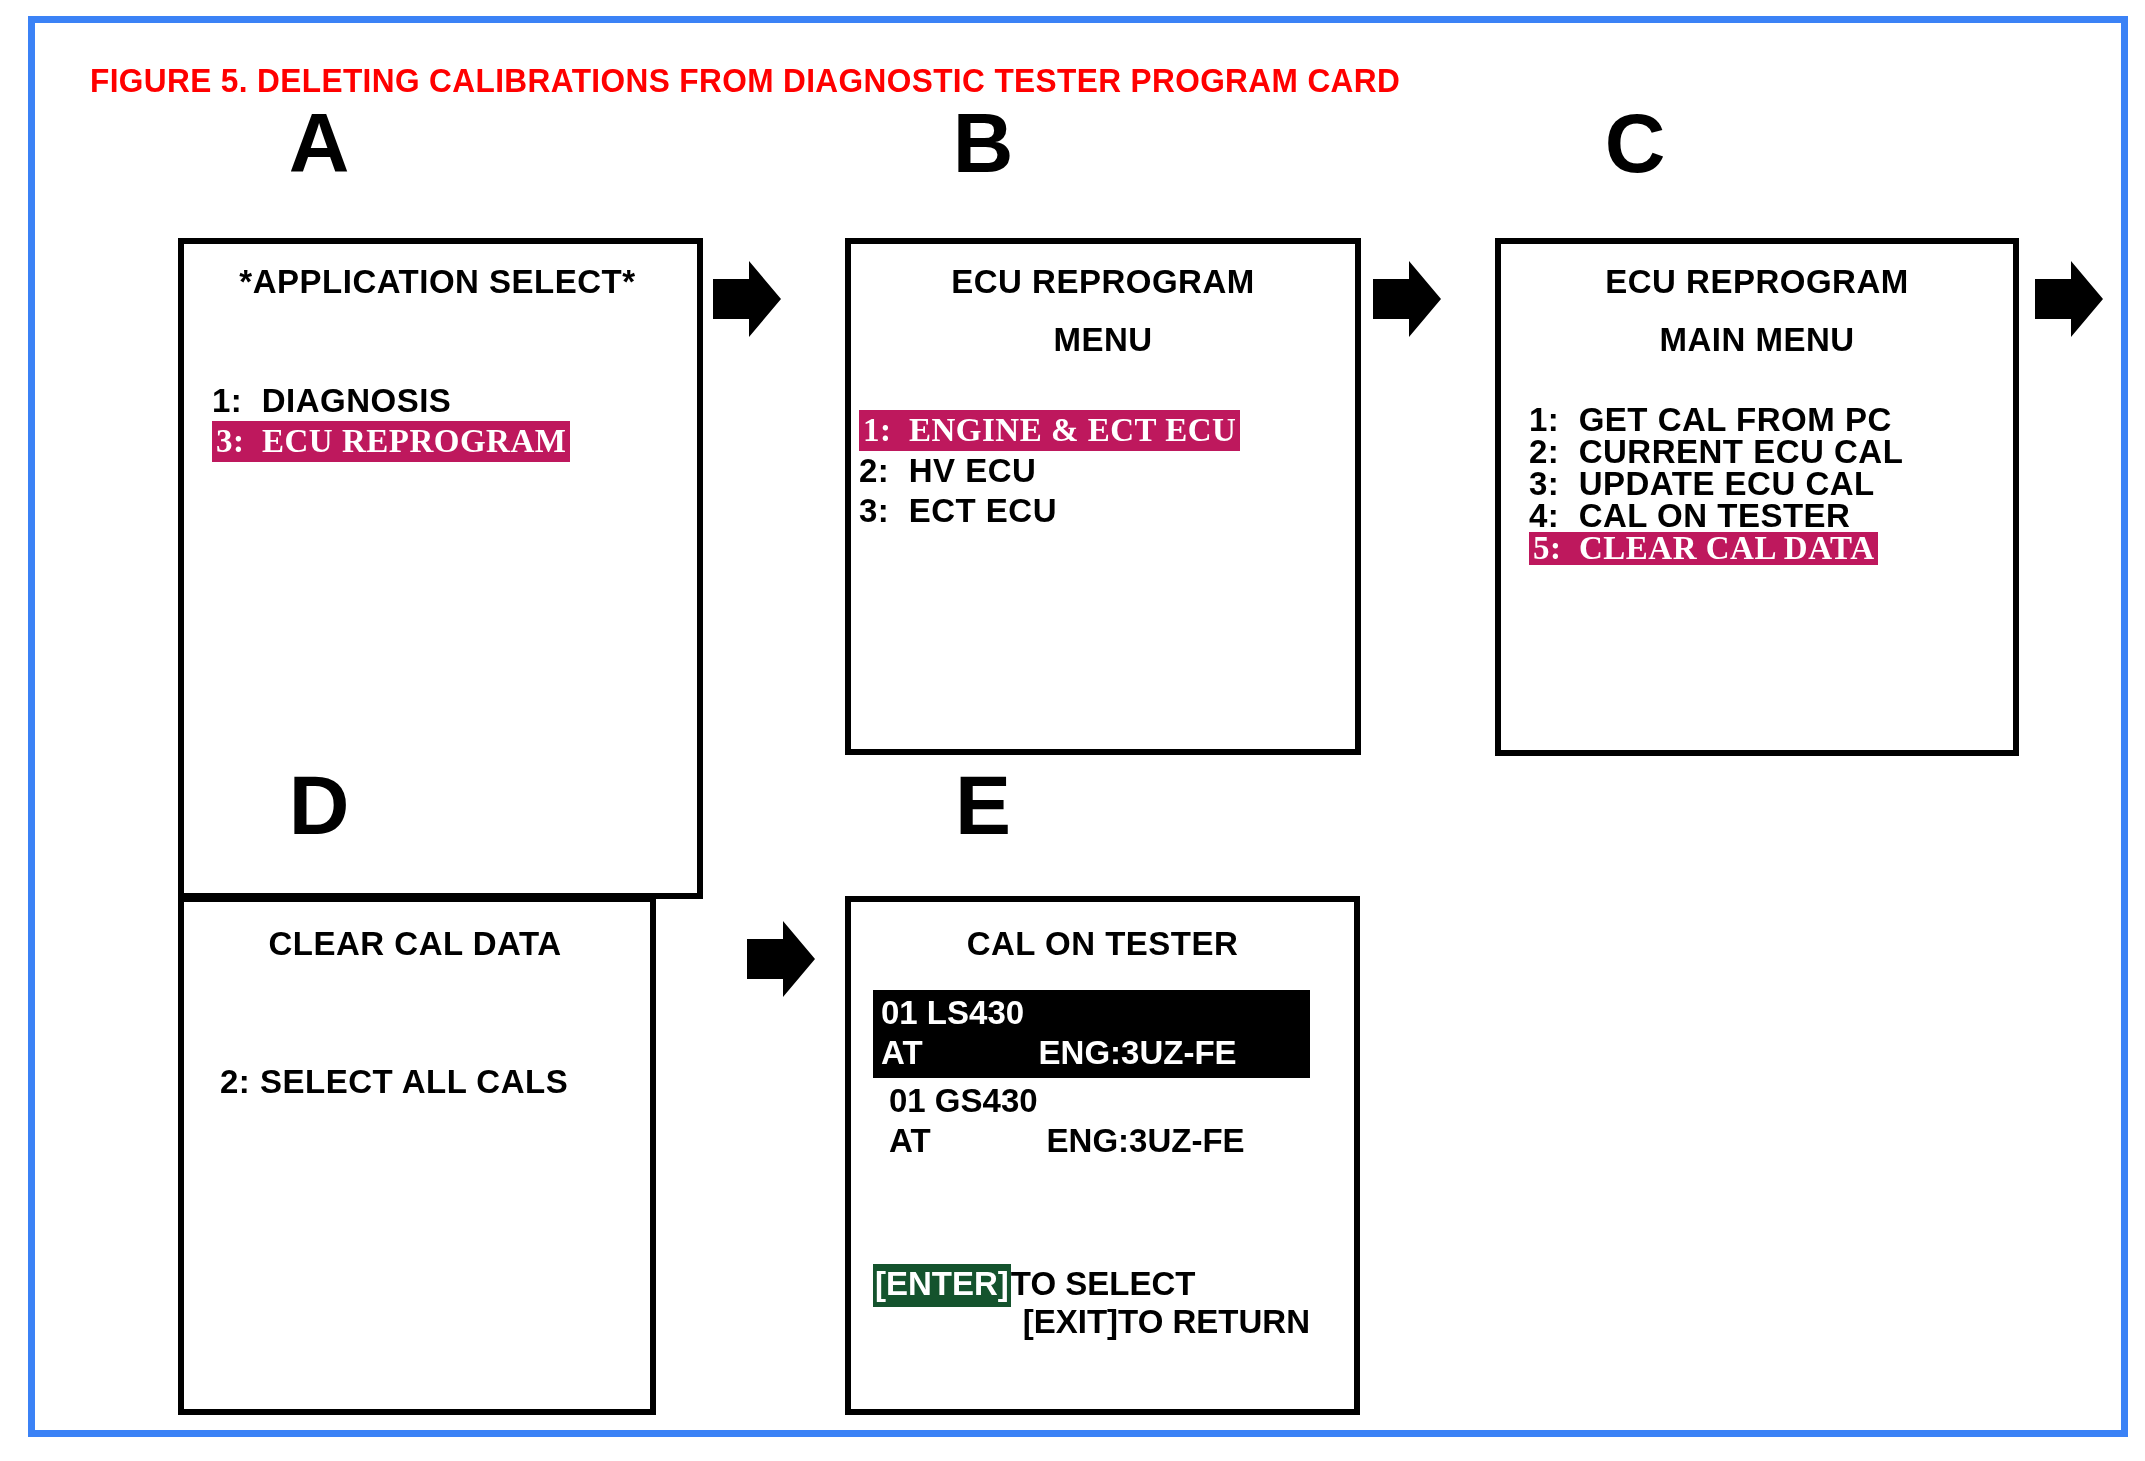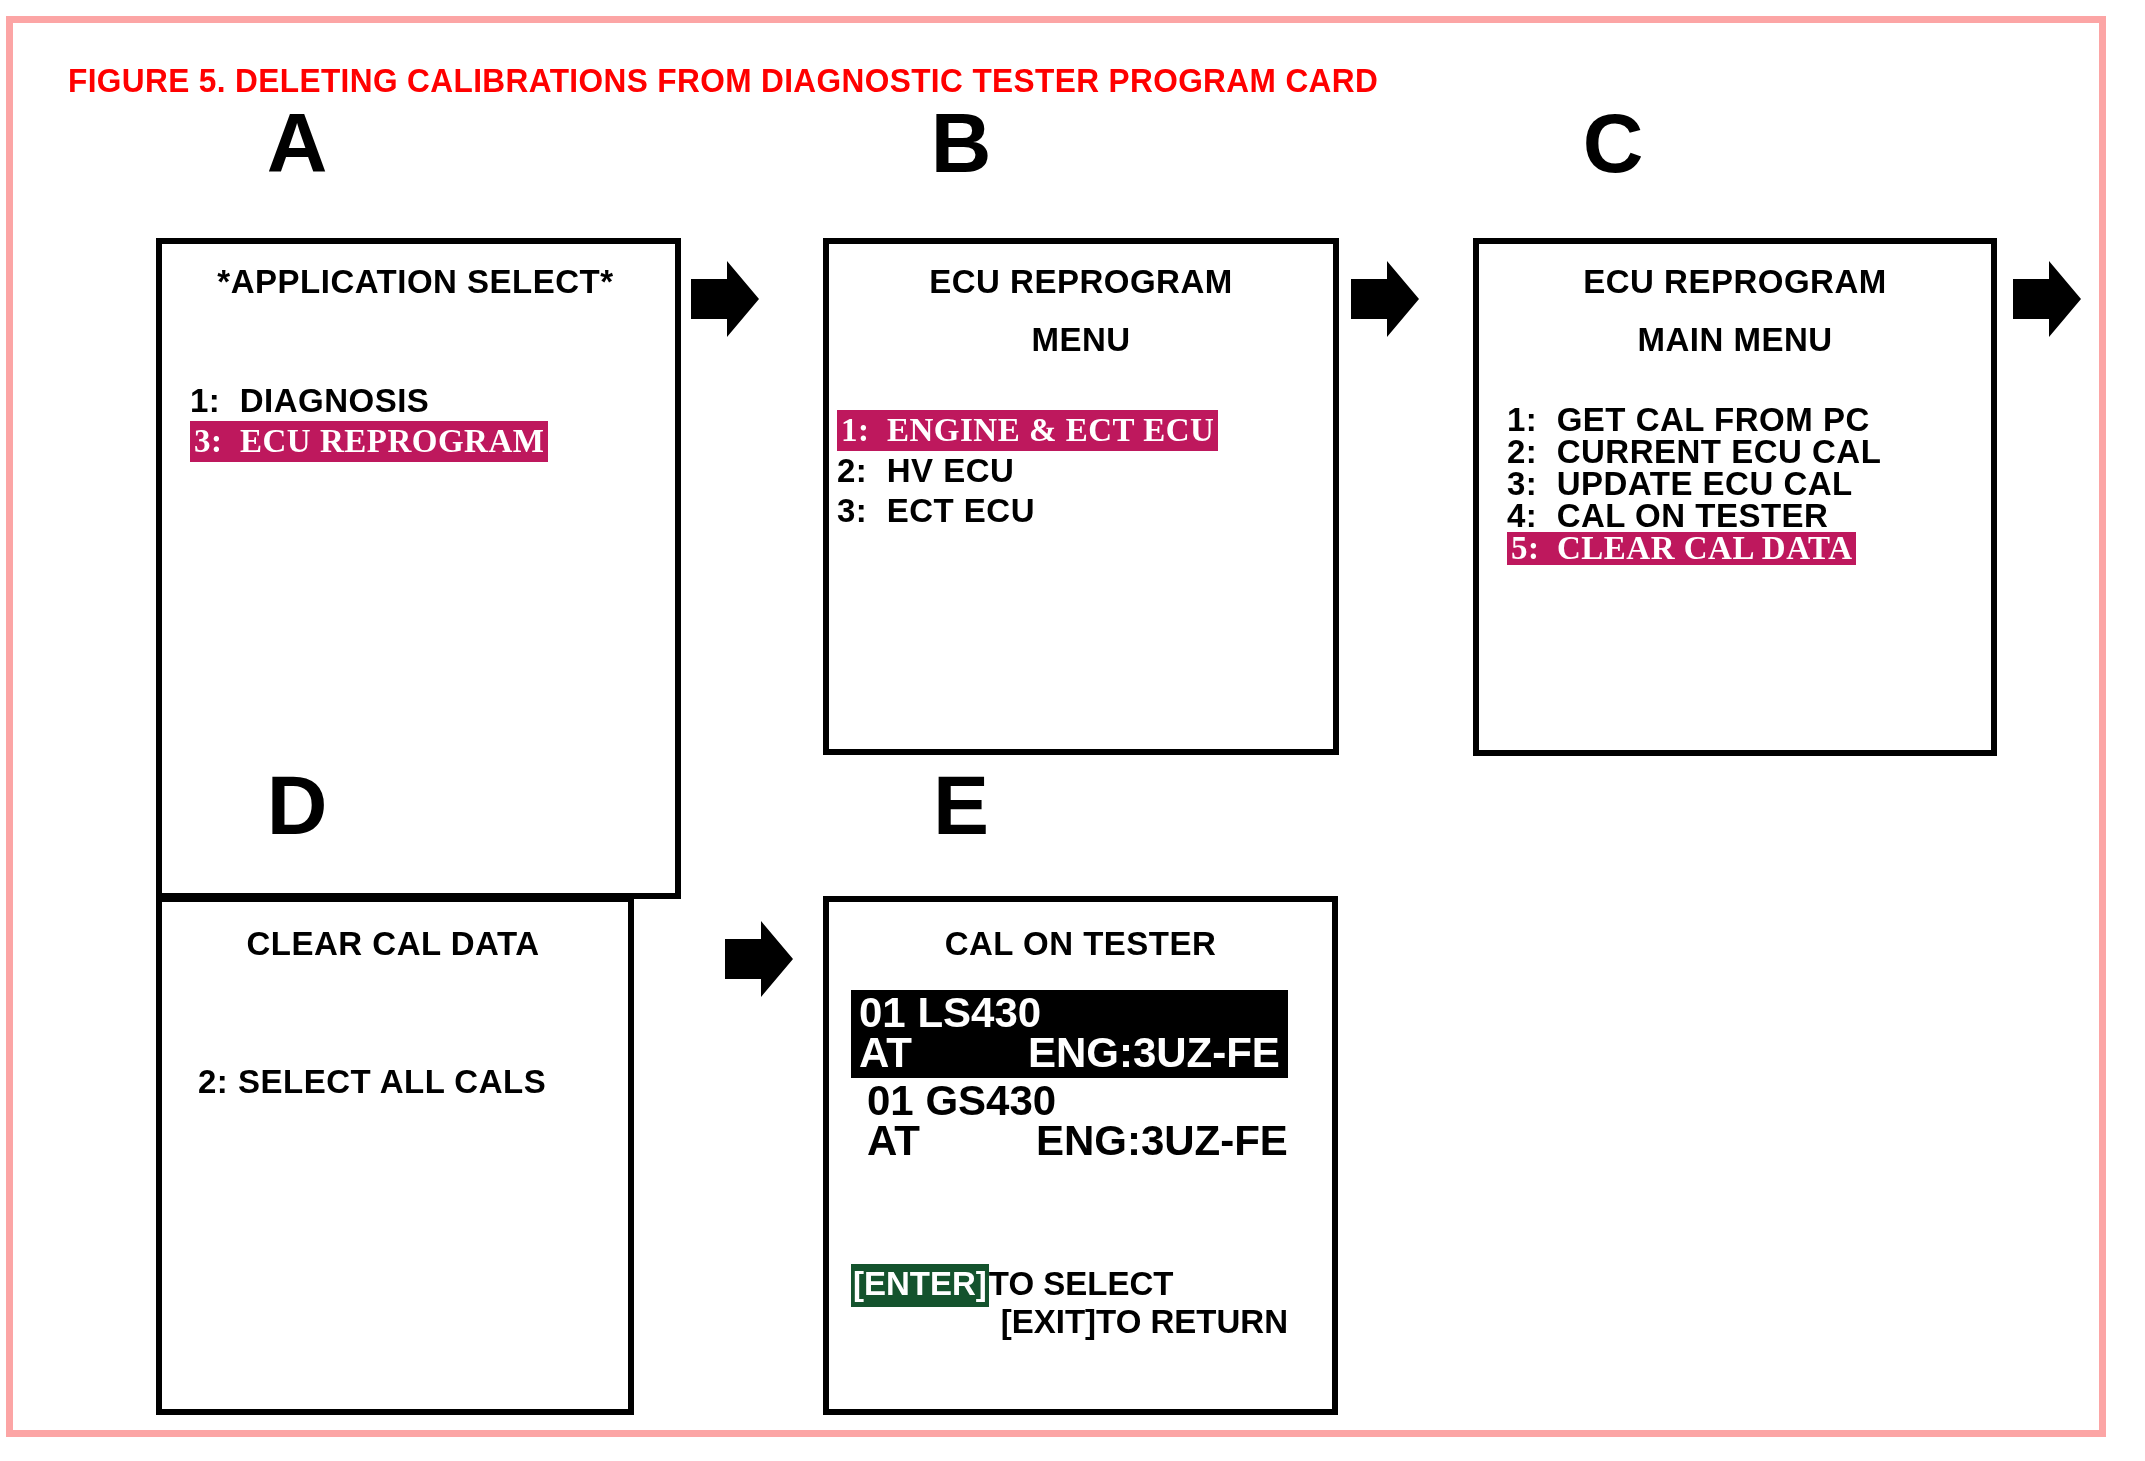--- a/index.html
+++ b/index.html
@@ -3,22 +3,22 @@
 <meta charset="utf-8">
 <title>Figure 5 - Deleting Calibrations</title>
 <style>
   html,body{margin:0;padding:0;background:#ffffff;}
   body{
     width:2145px;height:1461px;position:relative;overflow:hidden;
     font-family:"Liberation Sans","DejaVu Sans",sans-serif;
     -webkit-font-smoothing:none;
   }
   .frame{
-    position:absolute;left:6px;top:16px;width:2100px;height:1421px;
-    border:7px solid #fca5a5;box-sizing:border-box;background:#fff;
+    position:absolute;left:28px;top:16px;width:2100px;height:1421px;
+    border:7px solid #3b82f6;box-sizing:border-box;background:#fff;
   }
   .fig-title{
     position:absolute;left:55px;top:38px;
     color:#ff0000;font-weight:bold;font-size:34px;letter-spacing:0.4px;
     font-family:"Liberation Sans","DejaVu Sans",sans-serif;
     transform:scaleX(0.93);transform-origin:left center;white-space:nowrap;
   }
 
   
   .panel-letter{
@@ -61,21 +61,21 @@
   
   #panel-d{left:143px;top:873px;width:478px;height:519px;}
   #panel-d .scr-title{margin-top:22px;margin-left:-4px;}
   #panel-d .list{margin-top:100px;margin-left:36px;}
   #panel-d .list .row{line-height:35px;}
 
   
   #panel-e{left:810px;top:873px;width:515px;height:519px;}
   #panel-e .scr-title{margin-top:22px;}
   #panel-e .cals{margin-top:26px;margin-left:22px;}
-  #panel-e .cal-block{font-size:42px;line-height:40px;white-space:nowrap;}
+  #panel-e .cal-block{font-size:33px;line-height:40px;white-space:nowrap;}
   #panel-e .cal-block.sel{background:#000;color:#fff;display:block;
     width:437px;padding:3px 0 5px 0;}
   #panel-e .cal-block .l1{display:block;padding-left:8px;}
   #panel-e .cal-block .l2{display:block;padding-left:8px;}
   #panel-e .eng{display:inline-block;margin-left:116px;}
   #panel-e .footer{margin-top:98px;margin-left:22px;font-size:33px;
     line-height:37px;white-space:nowrap;}
   #panel-e .f1{display:block;}
   #panel-e .f2{display:block;text-align:right;width:437px;margin-top:-4px;}
   #panel-e .key-enter{background:#14532d;color:#fff;display:inline-block;

